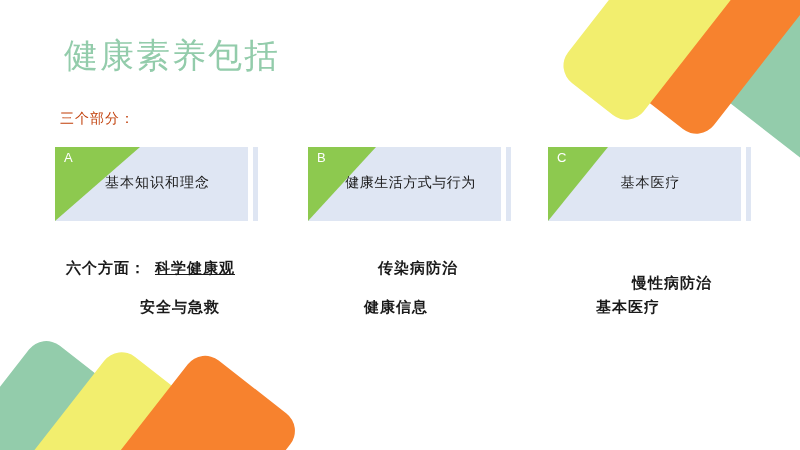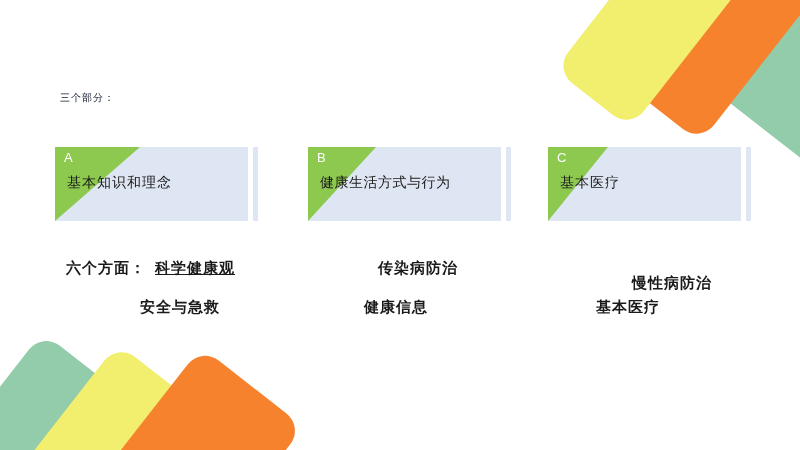--- a/index.html
+++ b/index.html
@@ -85,24 +85,24 @@
     line-height: 44px;
     letter-spacing: 2px;
     font-weight: 400;
     white-space: nowrap;
   }
 
   
   #subtitle {
     position: absolute;
     left: 60px;
-    top: 88px;
-    font-size: 10px;
+    top: 108px;
+    font-size: 14px;
     line-height: 20px;
-    color: #0f172a;
+    color: #c2410c;
     letter-spacing: 1px;
     white-space: nowrap;
   }
 
   
   .card {
     position: absolute;
     top: 147px;
     width: 193px;
     height: 74px;
@@ -123,21 +123,21 @@
     font-size: 13px;
     color: #ffffff;
     font-weight: 400;
     line-height: 16px;
   }
   .card .card-text {
     position: absolute;
     left: 0;
     right: 0;
     top: 27px;
-    text-align: left;
+    text-align: center;
     font-size: 14px;
     color: #1a1a1a;
     letter-spacing: 1px;
     white-space: nowrap;
     padding-left: 12px;
   }
   .card-bar {
     position: absolute;
     top: 147px;
     width: 5px;
@@ -182,20 +182,21 @@
 <div id="slide">
 
   <div class="ribbon tr-green" style="background: rgb(147, 204, 171);"></div>
   <div class="ribbon tr-orange" style="background: rgb(247, 130, 46);"></div>
   <div class="ribbon tr-yellow" style="background: rgb(242, 238, 110);"></div>
 
   <div class="ribbon bl-green" style="background: rgb(147, 204, 171);"></div>
   <div class="ribbon bl-yellow" style="background: rgb(242, 238, 110);"></div>
   <div class="ribbon bl-orange" style="background: rgb(247, 130, 46);"></div>
 
+  <div id="title" style="color: rgb(147, 204, 171);">健康素养包括</div>
 
   <div id="subtitle">三个部分：</div>
 
   <div class="card" id="card-a" style="background: rgb(223, 230, 243);">
     <svg class="corner" viewBox="0 0 193 74" preserveAspectRatio="none">
       <polygon points="0,0 85,0 0,74" class="tri" fill="#8dc94f"></polygon>
     </svg>
     <span class="letter">A</span>
     <span class="card-text">基本知识和理念</span>
   </div>

